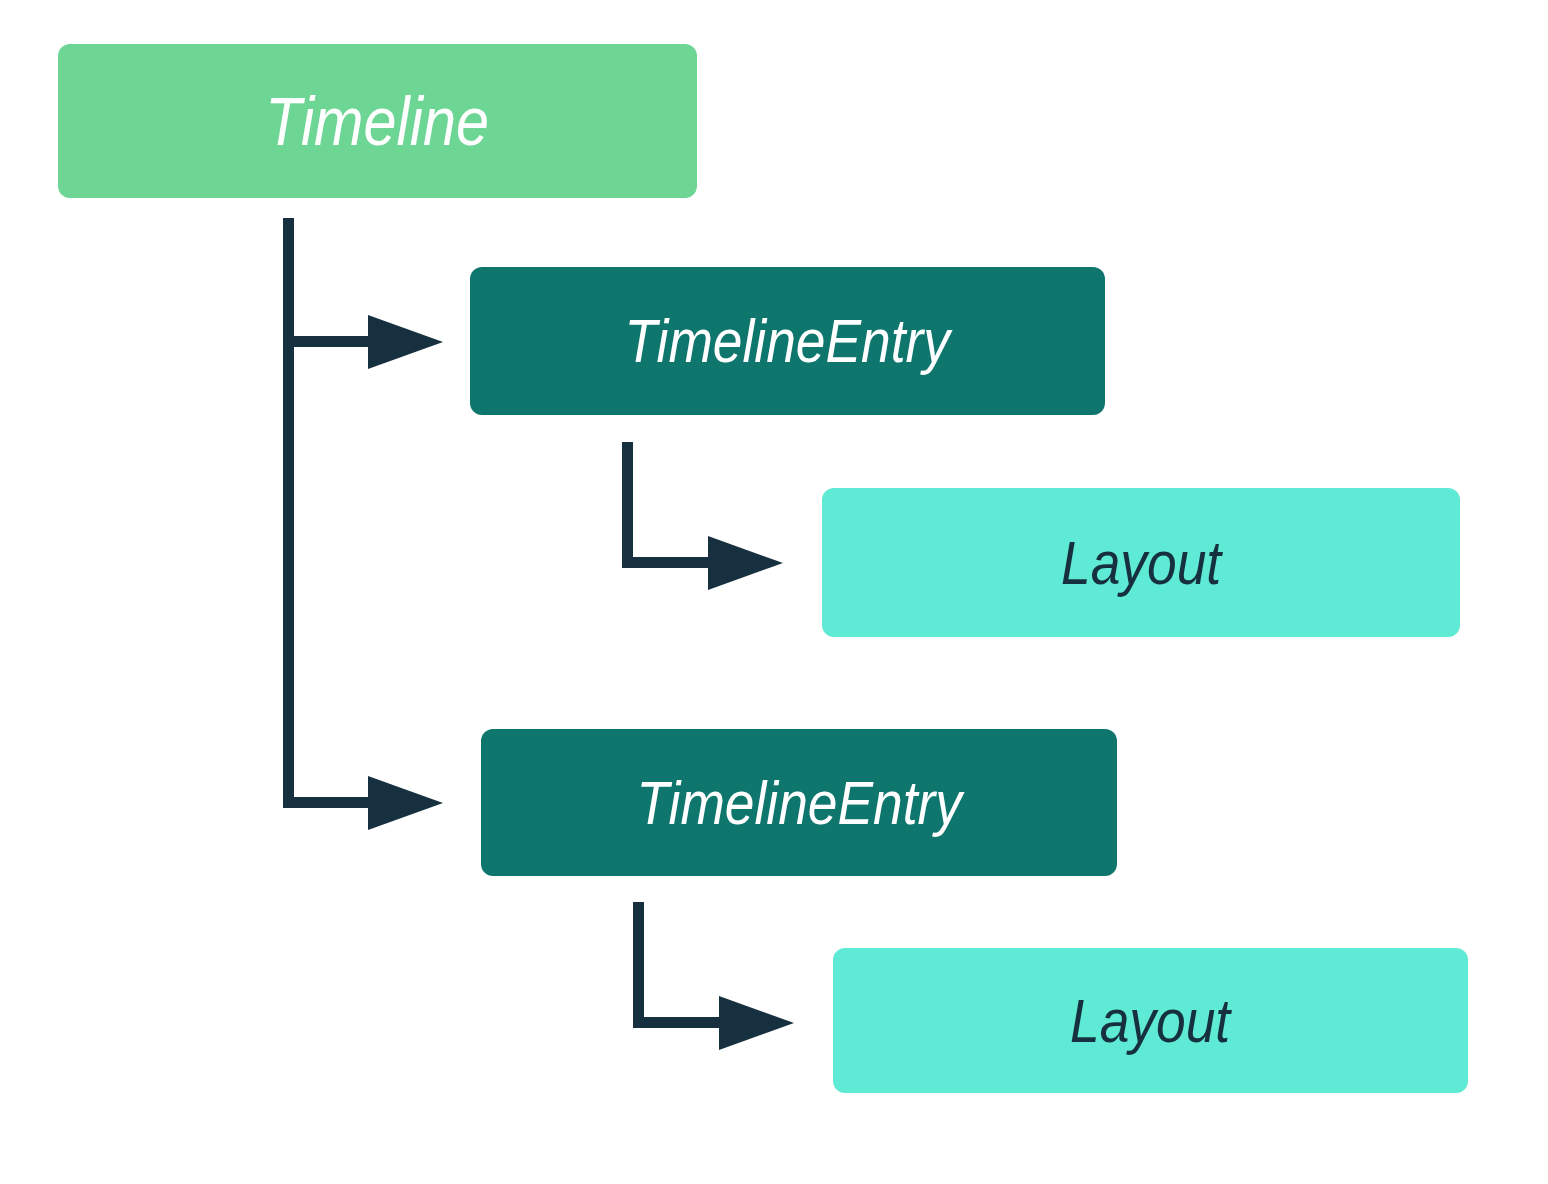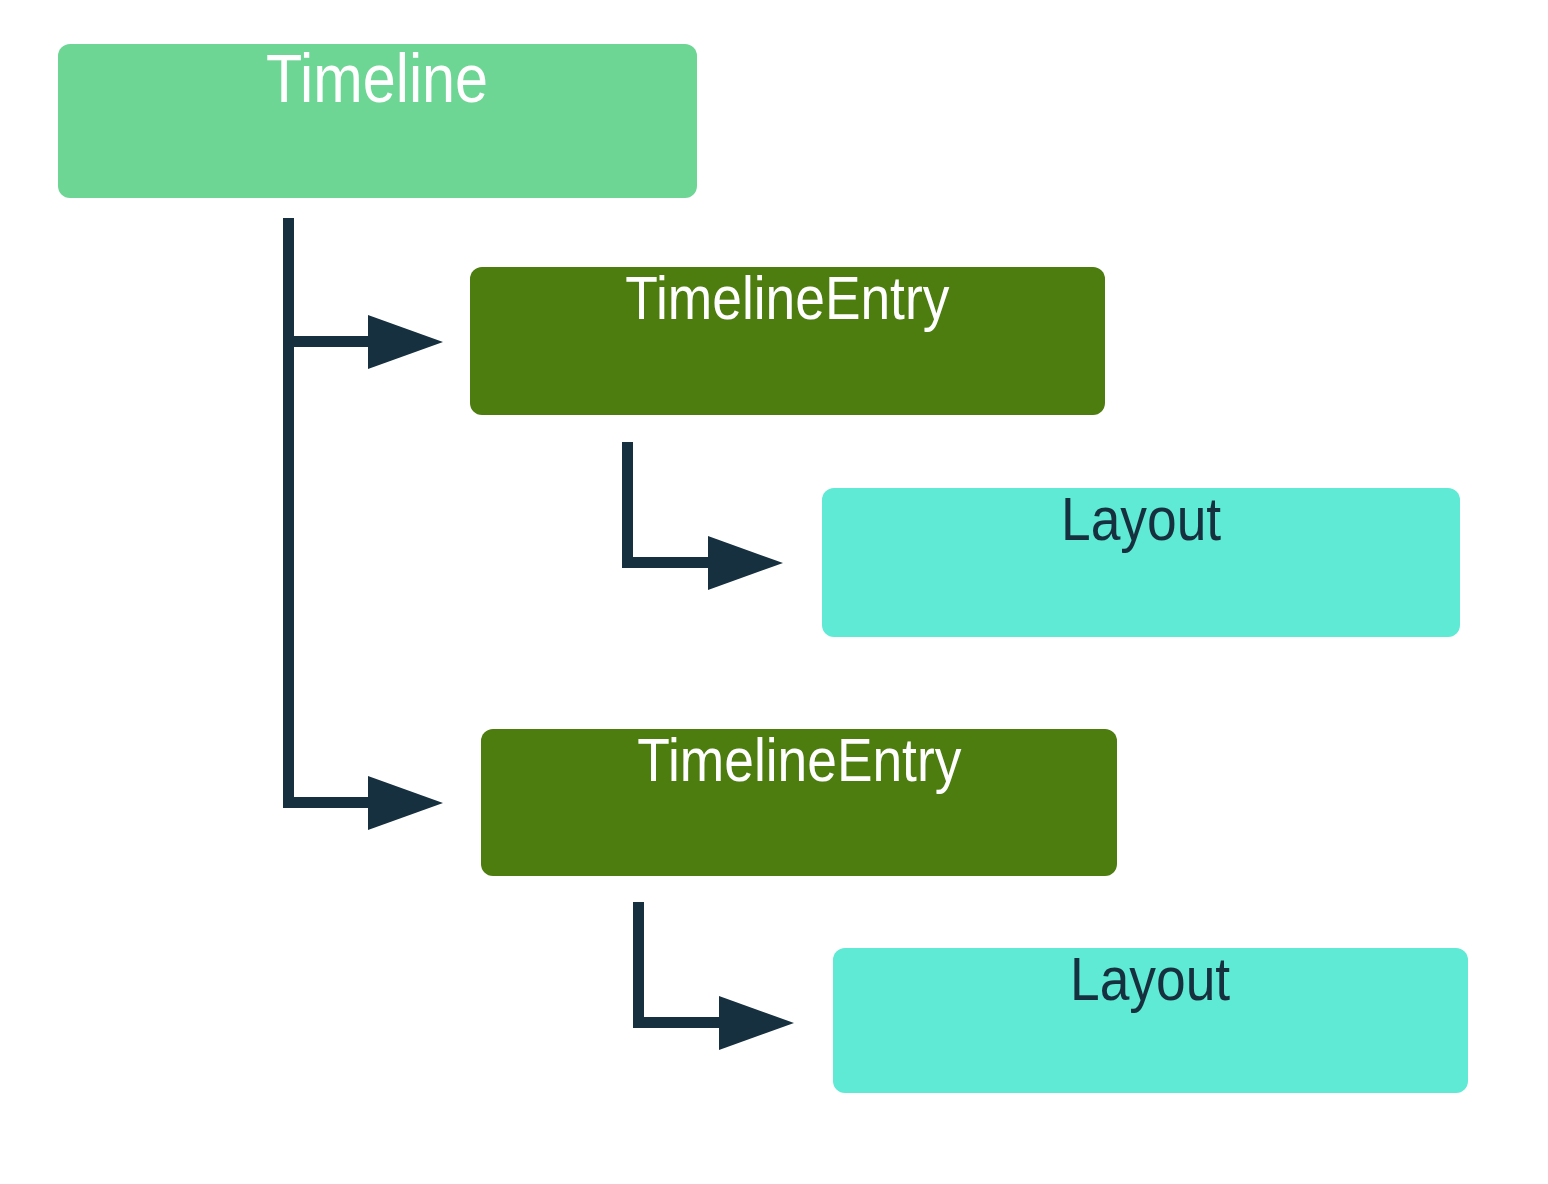--- a/index.html
+++ b/index.html
@@ -23,25 +23,26 @@
     left: 0;
     top: 0;
     width: 1548px;
     height: 1184px;
     pointer-events: none;
   }
   .node-box {
     position: absolute;
     box-sizing: border-box;
     display: flex;
-    align-items: flex-start;
+    align-items: center;
     justify-content: center;
     border-radius: 12px;
     white-space: nowrap;
     letter-spacing: 0px;
+    font-style: italic;
   }
   .node-label {
     display: block;
     font-family: "Liberation Sans", sans-serif;
     font-weight: 400;
     line-height: 1;
     transform: scaleX(0.86);
     transform-origin: center center;
   }
   
@@ -51,21 +52,21 @@
     width: 639px;
     height: 154px;
     background: #6ed695;
   }
   .node-root .node-label {
     color: #ffffff;
     font-size: 69px;
   }
   
   .node-entry {
-    background: #4d7c0f;
+    background: #0f766e;
   }
   .node-entry .node-label {
     color: #ffffff;
     font-size: 62px;
   }
   #node-entry-1 {
     left: 470px;
     top: 267px;
     width: 635px;
     height: 148px;

